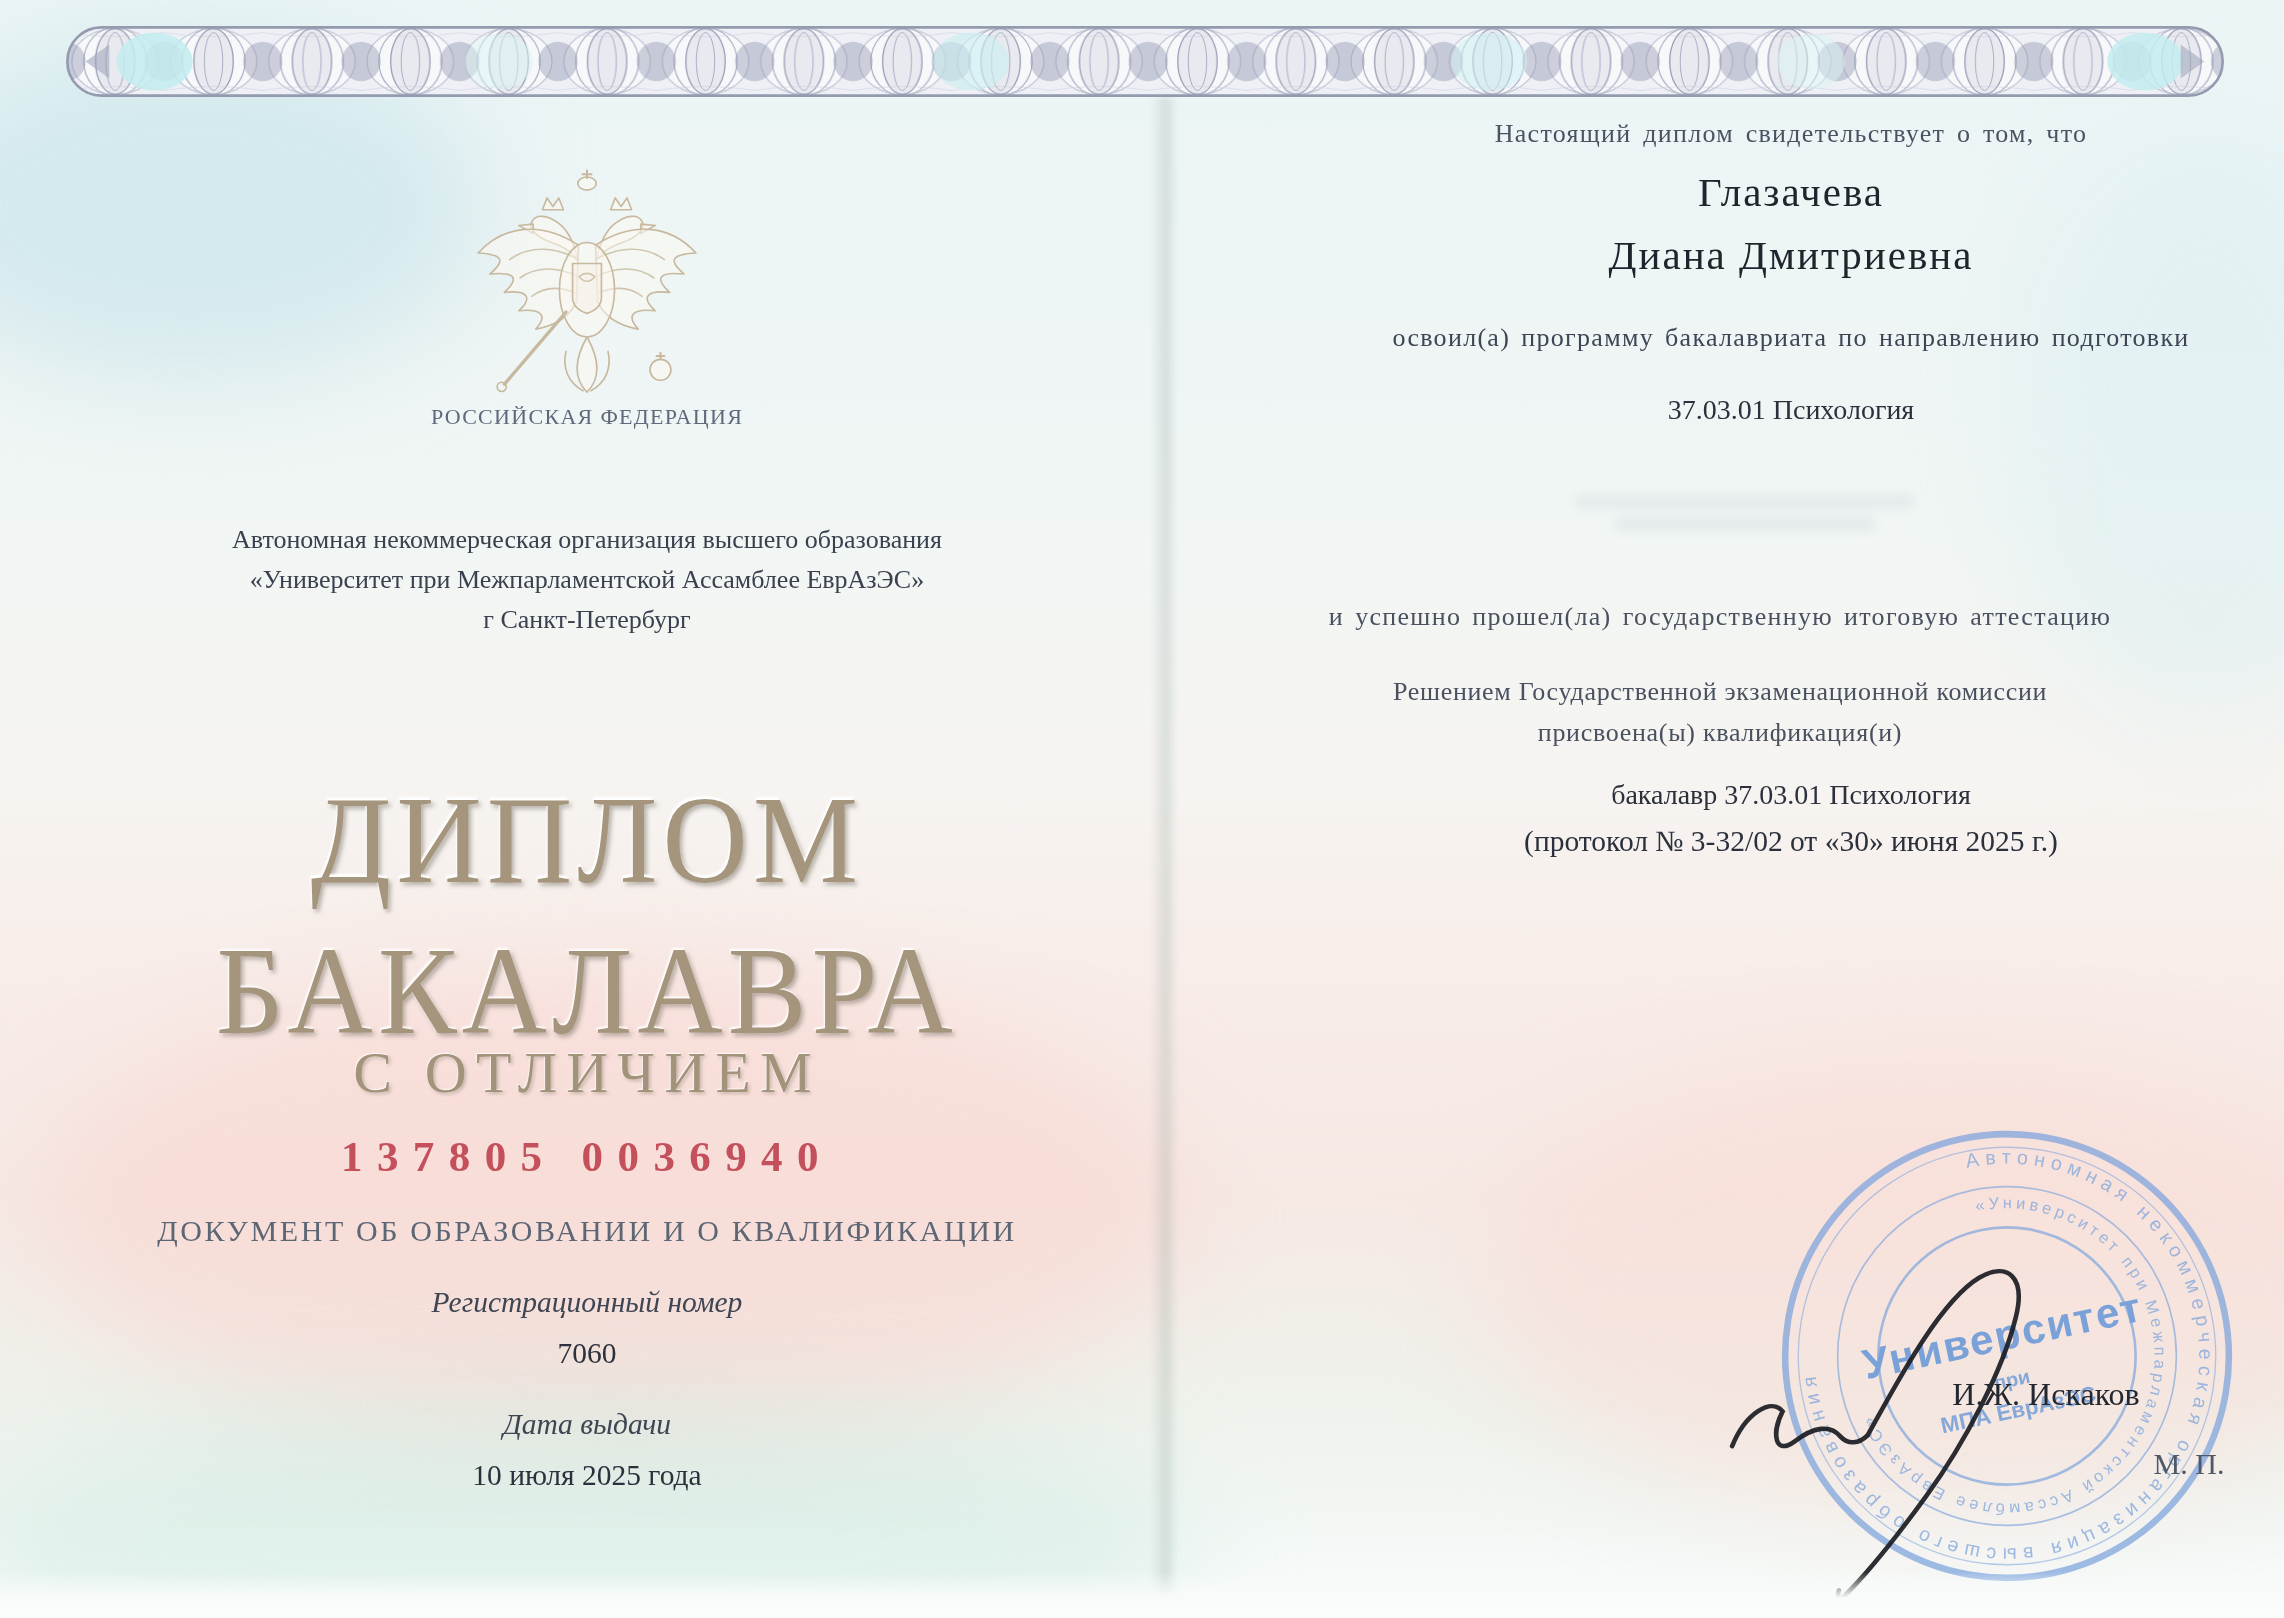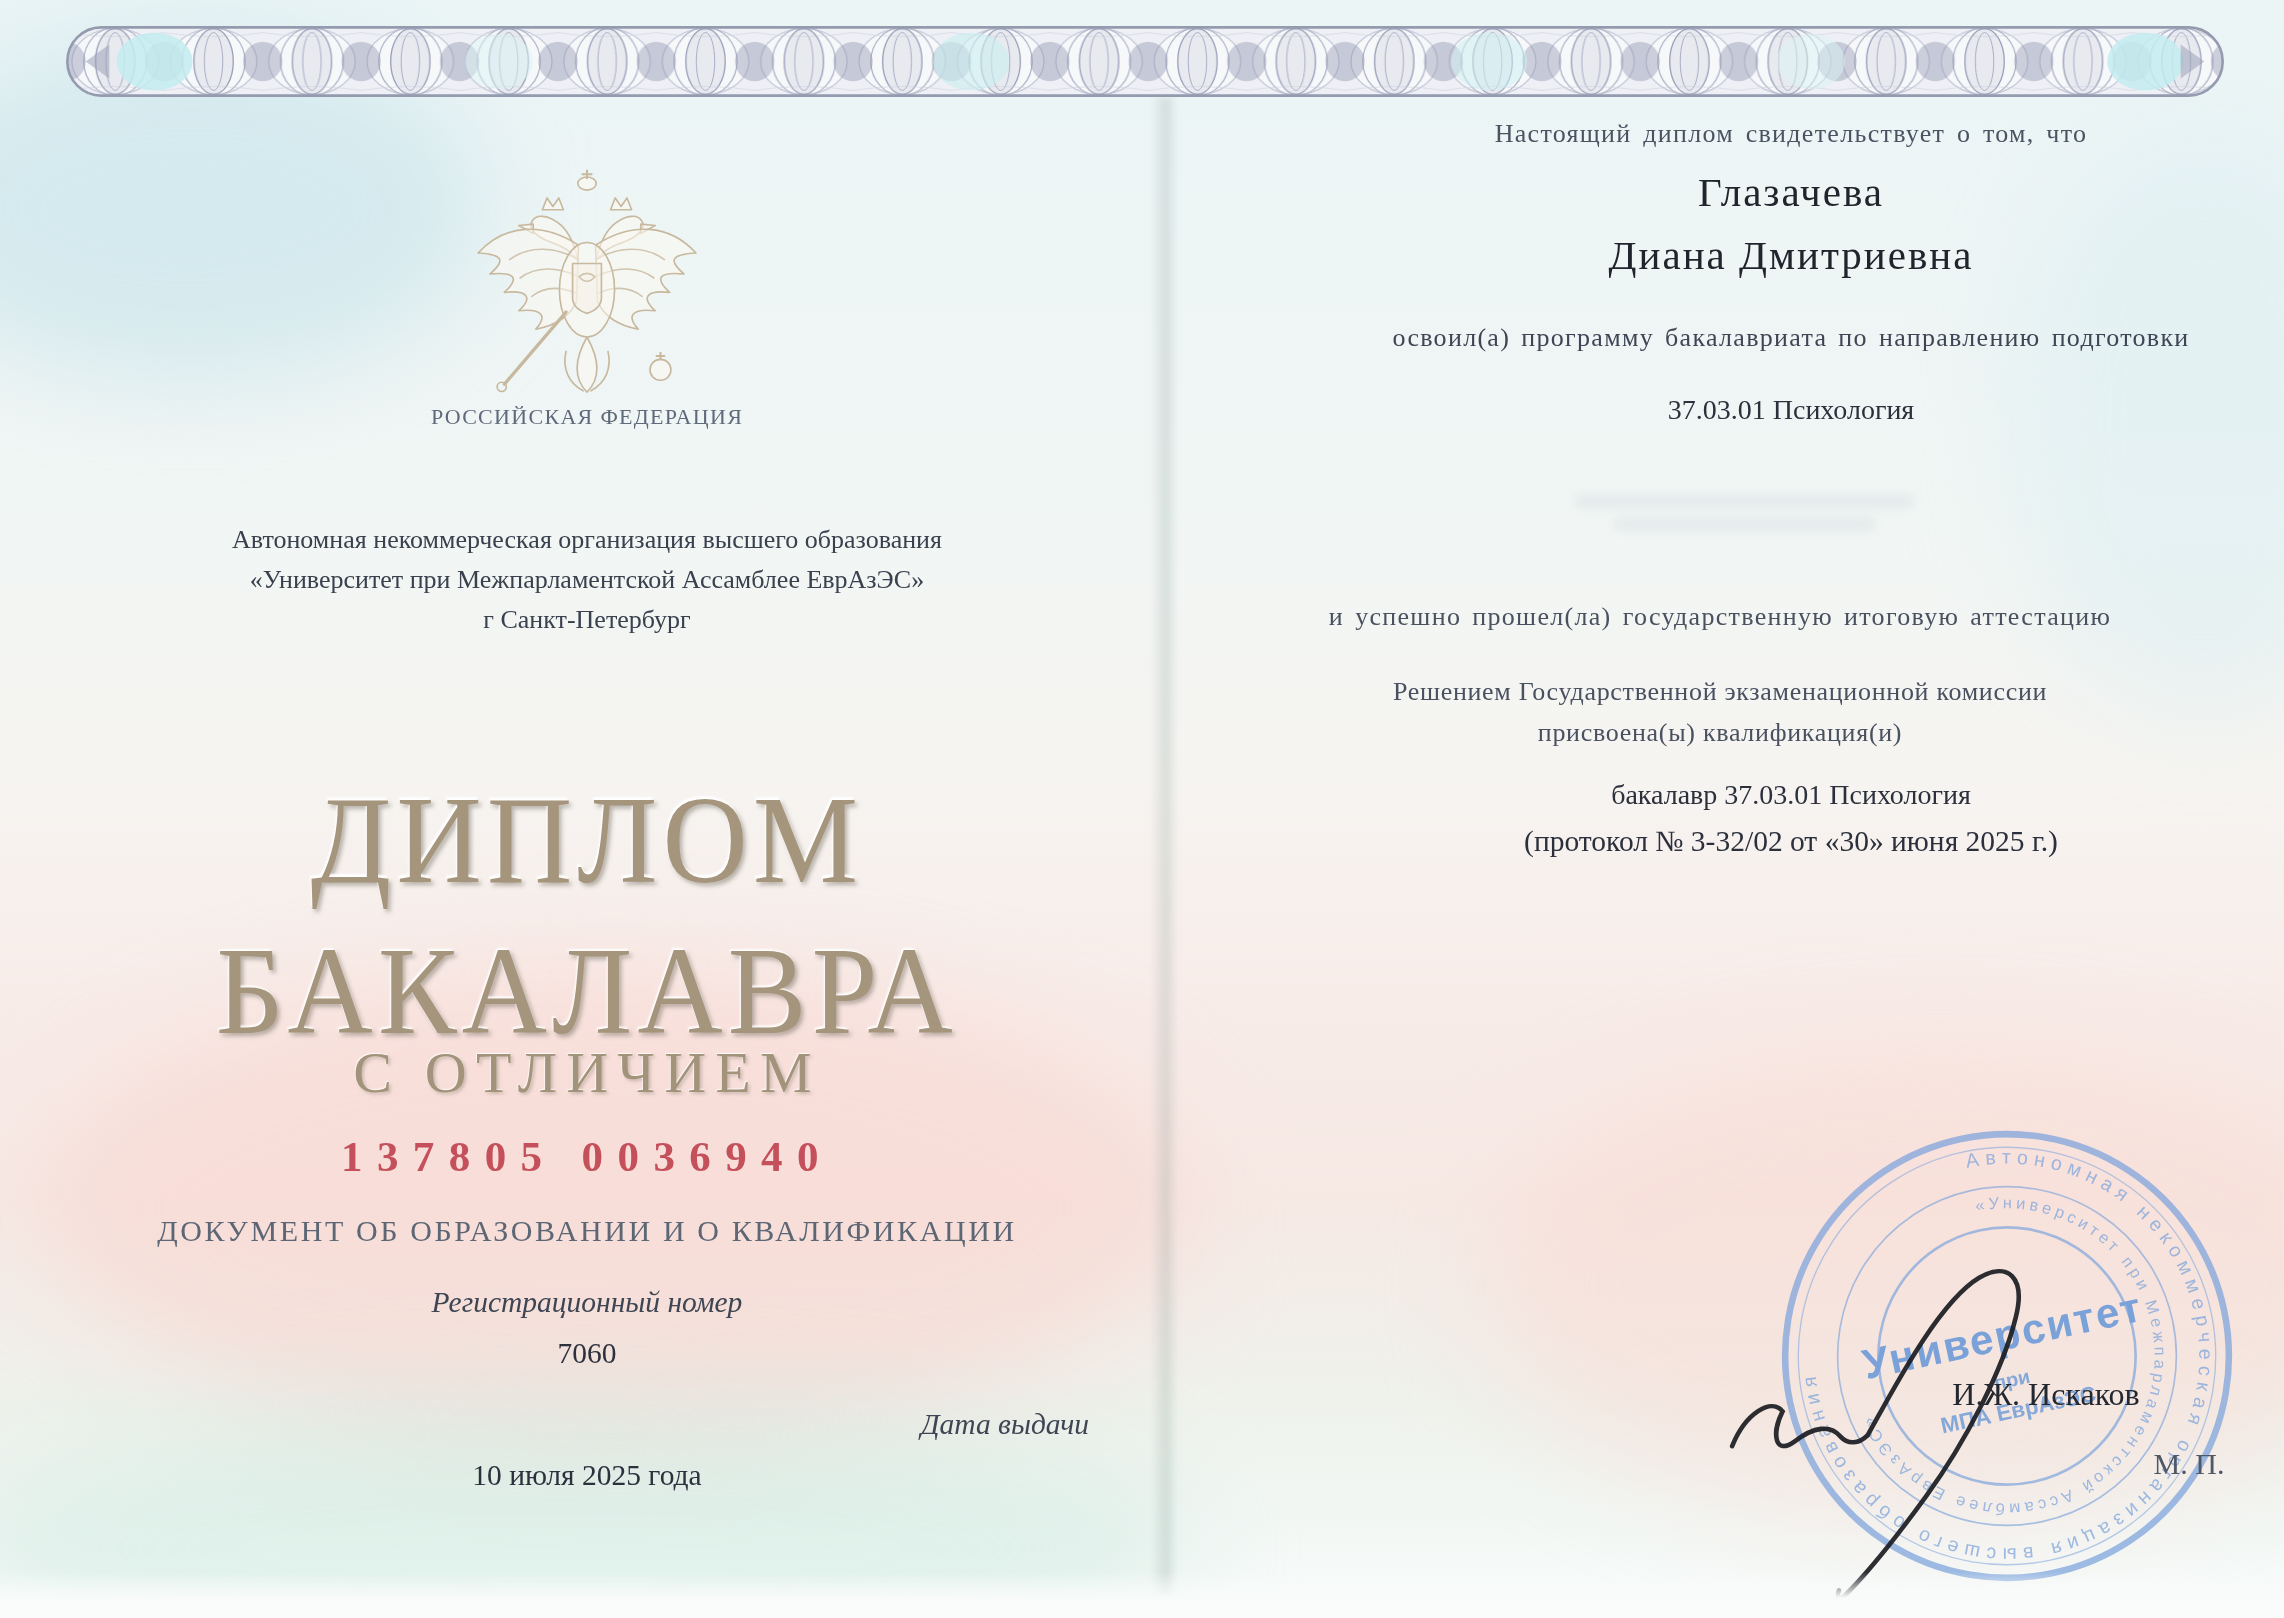--- a/index.html
+++ b/index.html
@@ -42,21 +42,21 @@
   }
   .honors{
     top:1039px;font-size:58px;letter-spacing:9.2px;color:#a2937a;
     text-shadow:-0.7px -1.3px 1.3px rgba(255,255,255,.9), 2px 2px 3.3px rgba(130,122,108,.4);
   }
   .serial{top:1132px;font-size:43px;letter-spacing:14.4px;font-weight:700;color:var(--accent-red);}
   .docstmt{top:1214px;font-size:30px;letter-spacing:2.6px;color:var(--heading-gray);}
   .it-label{font-style:italic;color:#3e4553;}
   .reg-label{top:1286px;font-size:29.5px;}
   .reg-num{top:1337px;font-size:29.5px;color:var(--text-ink);}
-  .date-label{top:1408px;font-size:29.5px;text-align:right;}
+  .date-label{top:1408px;font-size:29.5px;}
   .date-val{top:1459px;font-size:29.5px;color:var(--text-ink);}
   .intro{top:119px;font-size:26px;letter-spacing:1.3px;word-spacing:3.9px;color:#4b5363;}
   .surname{top:168px;font-size:41px;letter-spacing:2px;color:#20242c;}
   .given{top:231px;font-size:41px;letter-spacing:2px;color:#20242c;}
   .program{top:323px;font-size:26px;letter-spacing:1.3px;word-spacing:3.3px;color:var(--body-text);}
   .specialty{top:394px;font-size:28px;color:#2b303c;}
   .attest{top:602px;font-size:26px;letter-spacing:1.3px;word-spacing:3.3px;color:#49505f;}
   .comm1{top:677px;font-size:26px;letter-spacing:0.7px;color:#49505f;}
   .comm2{top:718px;font-size:26px;letter-spacing:0.7px;color:#49505f;}
   .qualif{top:779px;font-size:28px;color:#2b303c;text-align:center;}

